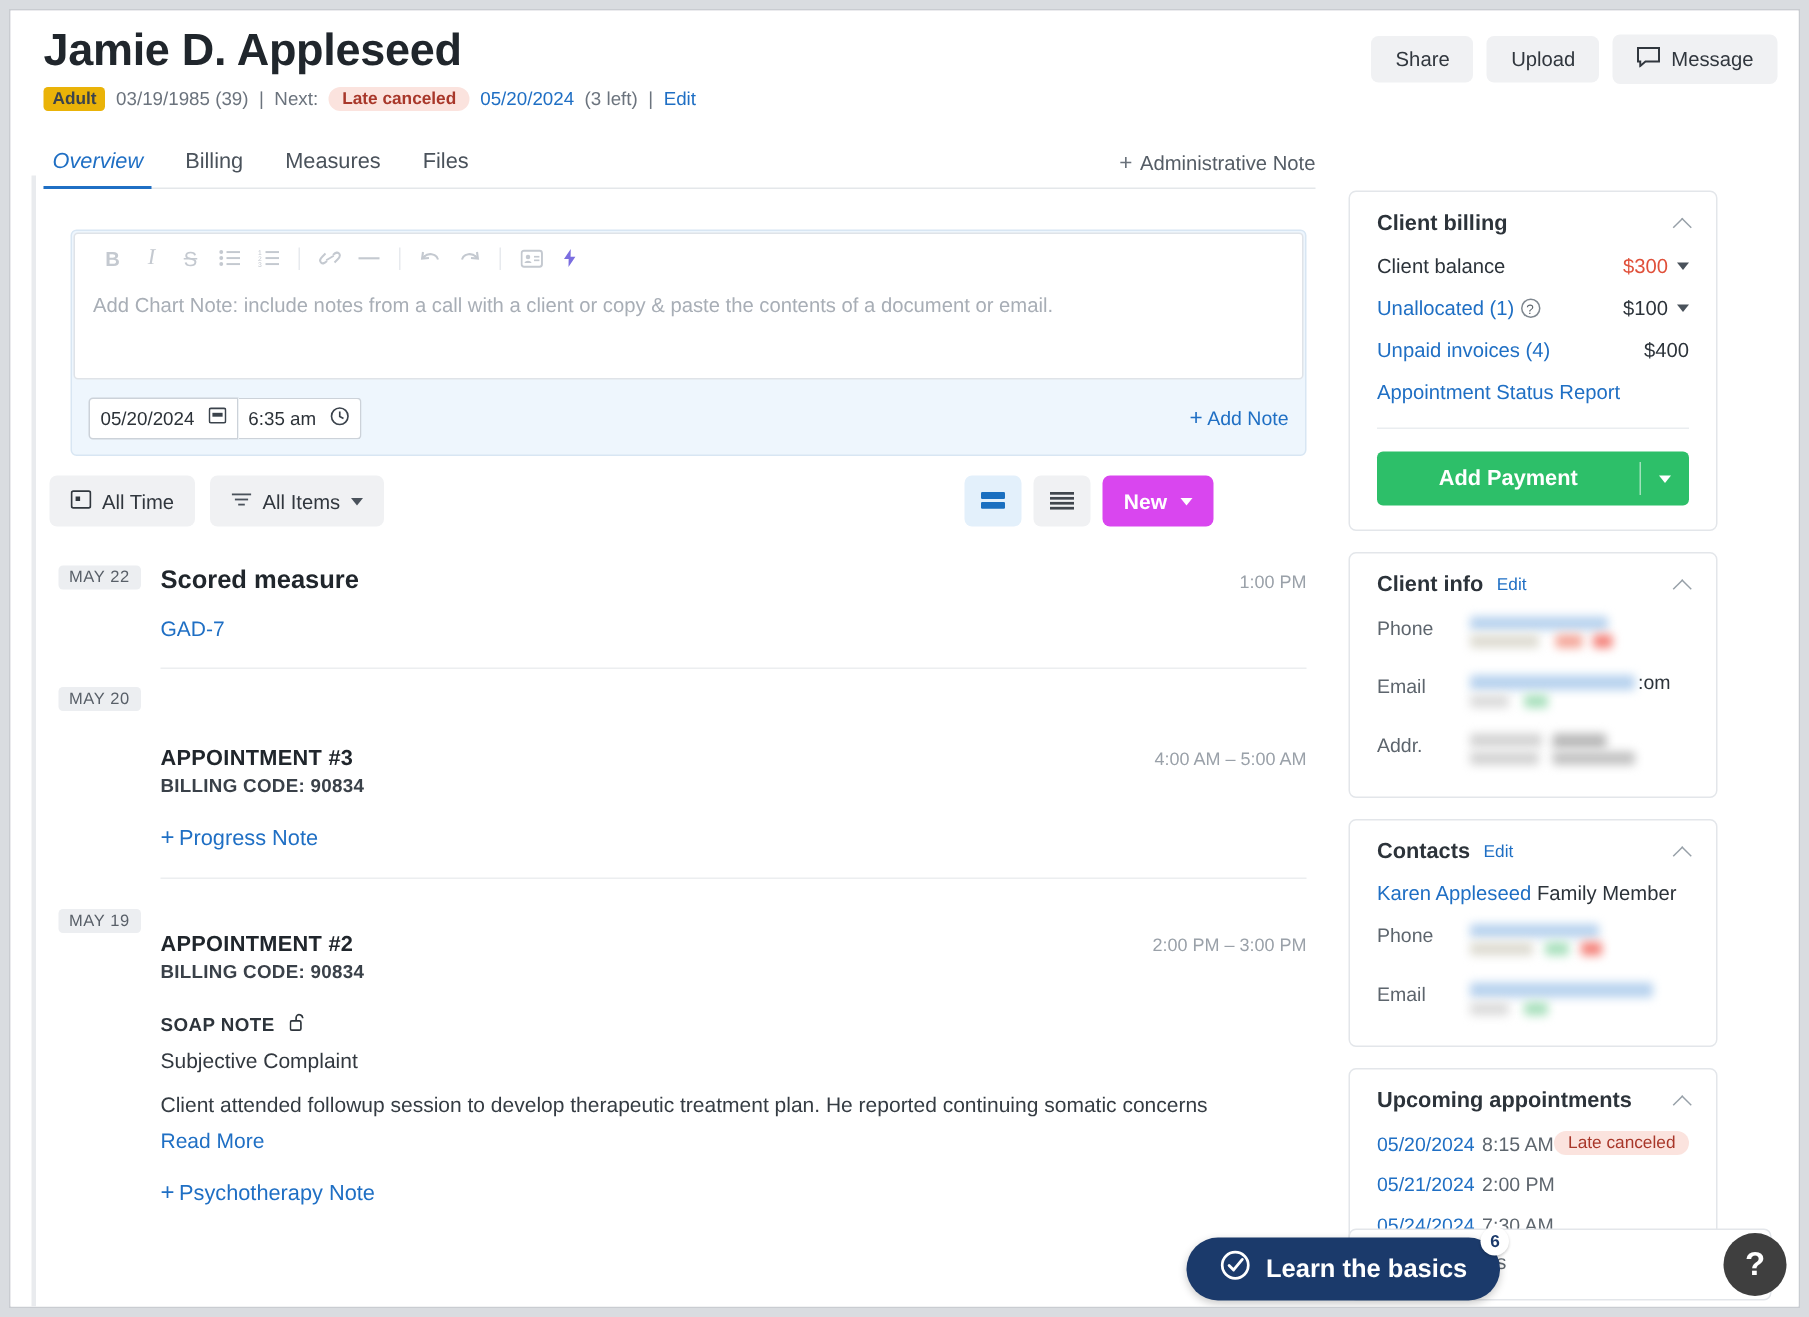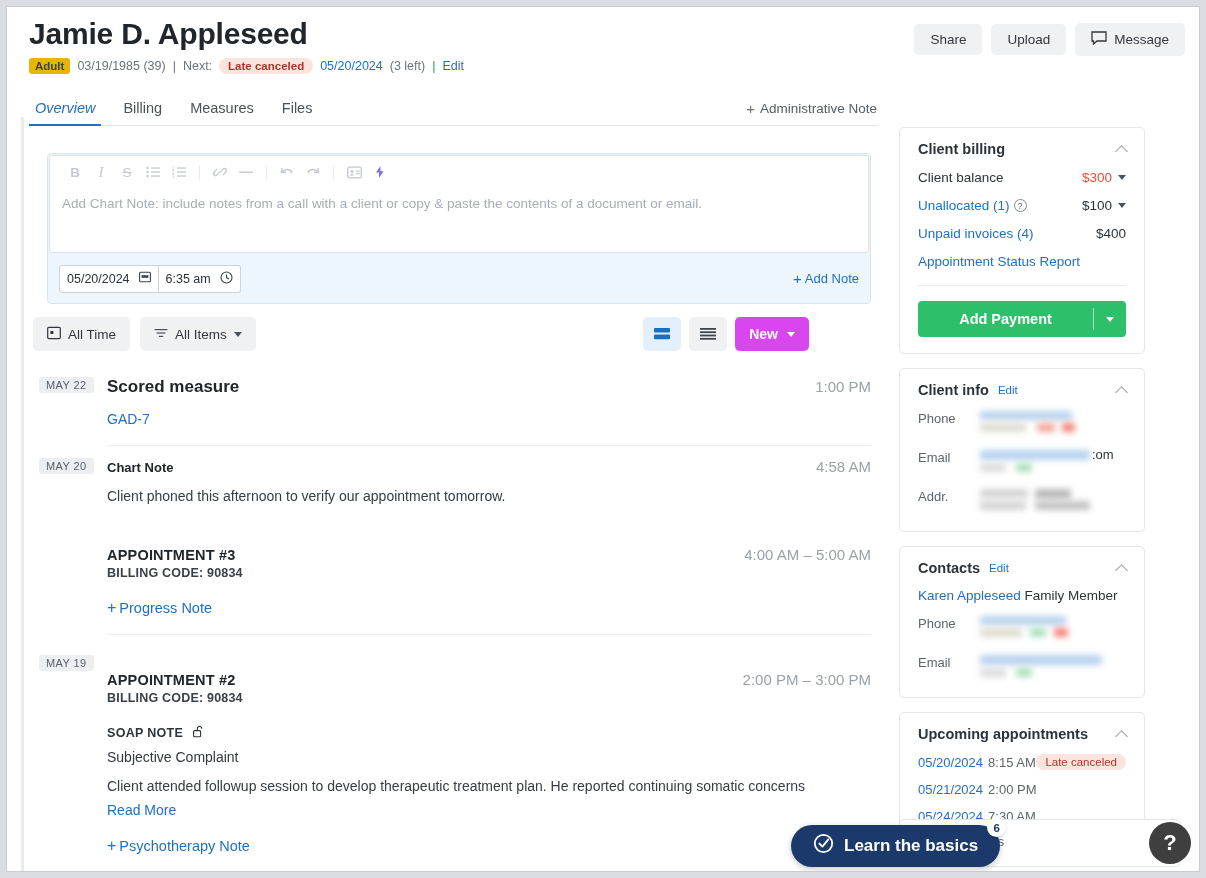--- a/index.html
+++ b/index.html
@@ -174,21 +174,21 @@
   }
   .entry {
     border-bottom: 1px solid #eceef0;
     padding: 12px 0 18px 0;
   }
   .entry.nb { border-bottom: none; }
   .e-head { display: flex; align-items: baseline; }
   .e-title { font-size: 17px; color: #20262c; font-weight: bold; }
   .e-title.sm { font-size: 13px; }
   .e-title.caps { font-size: 14.5px; letter-spacing: 0.2px; }
-  .e-time { margin-left: auto; font-size: 15px; color: #9aa1a9; white-space: nowrap; }
+  .e-time { margin-left: auto; font-size: 12px; color: #9aa1a9; white-space: nowrap; }
   .e-sub { font-size: 12.5px; color: #3a4149; font-weight: bold; margin-top: 3px; letter-spacing:.2px;}
   .e-link { color: #1f6fc4; font-size: 14px; margin-top: 14px; cursor: pointer; }
   .e-body { font-size: 14px; color: #353c43; margin-top: 12px; line-height: 19px; }
   .e-add {
     color: #1f6fc4; font-size: 14.5px; margin-top: 20px;
     display: flex; align-items: center; gap: 3px; cursor: pointer;
   }
   .e-add .plus { color: #1f6fc4; font-size: 16px; }
   .soap-head {
     margin-top: 20px; display: flex; align-items: center; gap: 10px;
@@ -487,25 +487,20 @@
           <div class="e-title">Scored measure</div>
           <div class="e-time">1:00 PM</div>
         </div>
         <div class="e-link">GAD-7</div>
       </div>
     </div>
 
     <div class="tl-row">
       <div class="datebadge">MAY 20</div>
       <div class="entry nb">
-        <div class="e-head">
-          <div class="e-title sm">Chart Note</div>
-          <div class="e-time">4:58 AM</div>
-        </div>
-        <div class="e-body">Client phoned this afternoon to verify our appointment tomorrow.</div>
       </div>
     </div>
 
     <div class="tl-row">
       <div class="entry" style="padding-top:22px">
         <div class="e-head">
           <div class="e-title caps">APPOINTMENT #3</div>
           <div class="e-time">4:00 AM – 5:00 AM</div>
         </div>
         <div class="e-sub">BILLING CODE: 90834</div>

